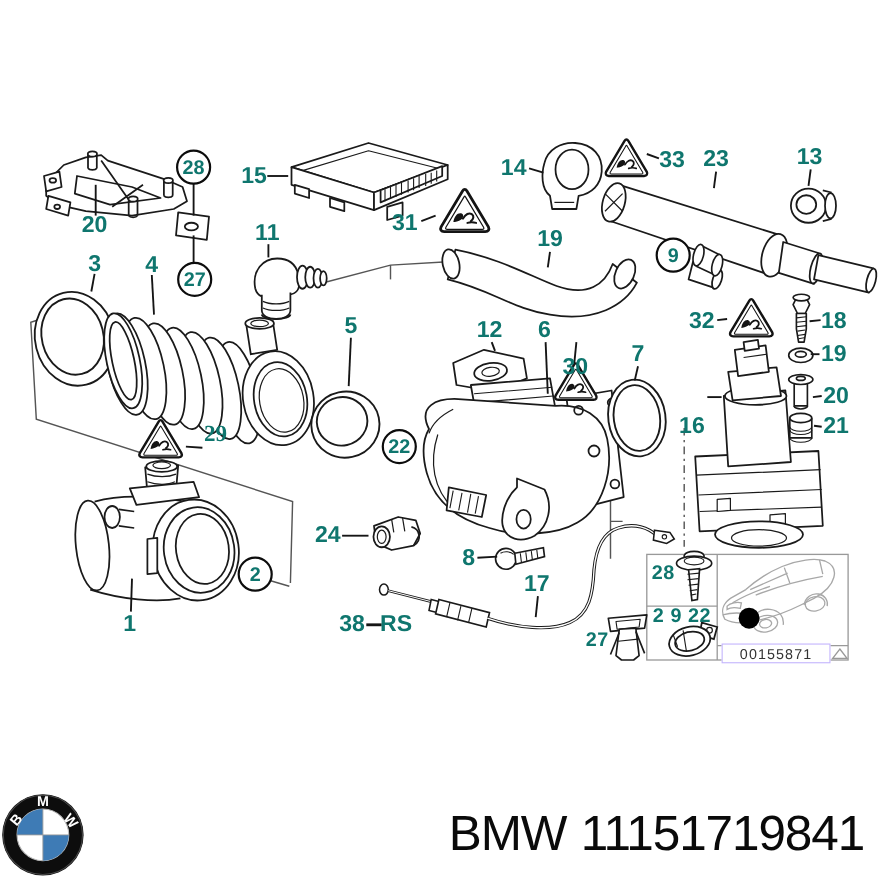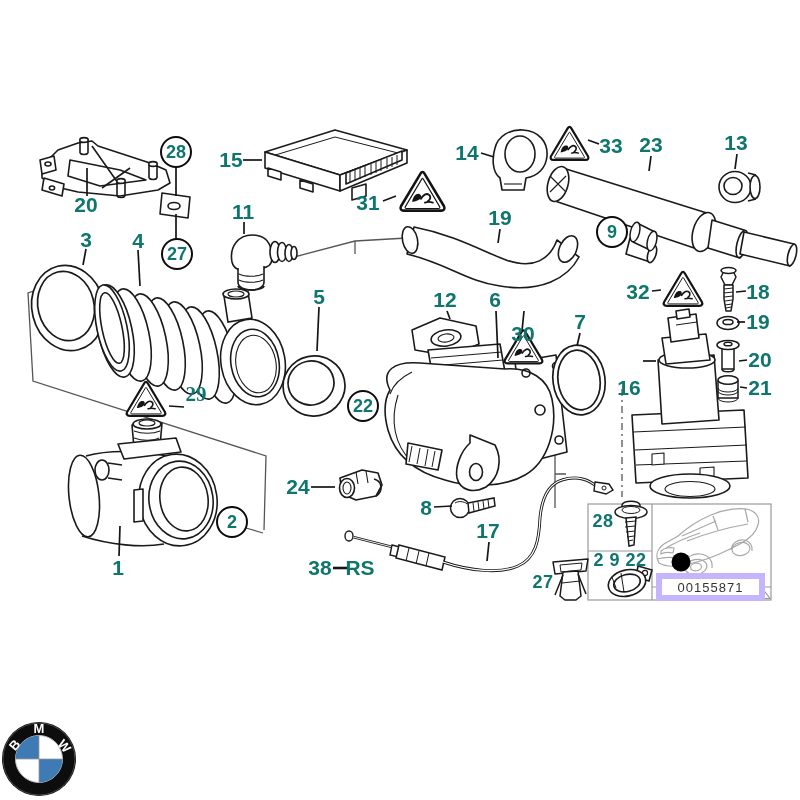--- a/index.html
+++ b/index.html
@@ -9,22 +9,22 @@
   .labels{position:absolute;left:0;top:0;width:800px;height:800px;pointer-events:none;}
   .plabel{position:absolute;transform:translate(-50%,-50%);
           font:700 21px "Liberation Sans",sans-serif;color:#0f766e;white-space:pre;}
   .plabel.circled{width:28px;height:28px;border:2.2px solid #0c0c0c;border-radius:50%;
           background:#fff;display:flex;align-items:center;justify-content:center;
           font-size:18px;}
   .plabel.inset{font-size:18px;letter-spacing:.5px;}
   .footer-text{position:absolute;left:408px;top:734px;font-size:45px;line-height:48px;
           letter-spacing:-1px;color:#0a0a0a;white-space:nowrap;}
   .footer-text .gap{display:inline-block;width:13px;}
-  .plate-code{position:absolute;left:656px;top:573px;width:97px;height:16px;
-          border:6px solid #c4b5fd;background:#fff;display:flex;align-items:center;
+  .plate-code{position:absolute;left:656px;top:585px;width:97px;height:16px;
+          border:1px solid #c4b5fd;background:#fff;display:flex;align-items:center;
           justify-content:center;font-size:13px;letter-spacing:1px;color:#333;text-align:center;}
 </style>
 </head>
 <body>
 
 <div class="stage">
 
 <svg class="art" width="800" height="800" viewBox="0 0 800 800">
   <defs>
     <pattern id="mesh" width="5" height="5" patternTransform="rotate(45)">
@@ -418,14 +418,17 @@
       <div class="plabel" style="left: 118px; top: 568px;">1</div>
       <div class="plabel" style="left: 320px; top: 568px;">38</div>
       <div class="plabel" style="left: 360px; top: 568px;">RS</div>
       <div class="plabel inset" style="left: 603px; top: 521px;">28</div>
       <div class="plabel inset" style="left: 620px; top: 560px;">2 9 22</div>
       <div class="plabel inset" style="left: 543px; top: 582px;">27</div>
     </div>
 
 <div class="plate-code">00155871</div>
 
-
+<div class="footer-text">
+  <span>BMW</span><span class="gap"></span><span>11151719841</span>
 </div>
 
+</div>
+
 </body></html>

